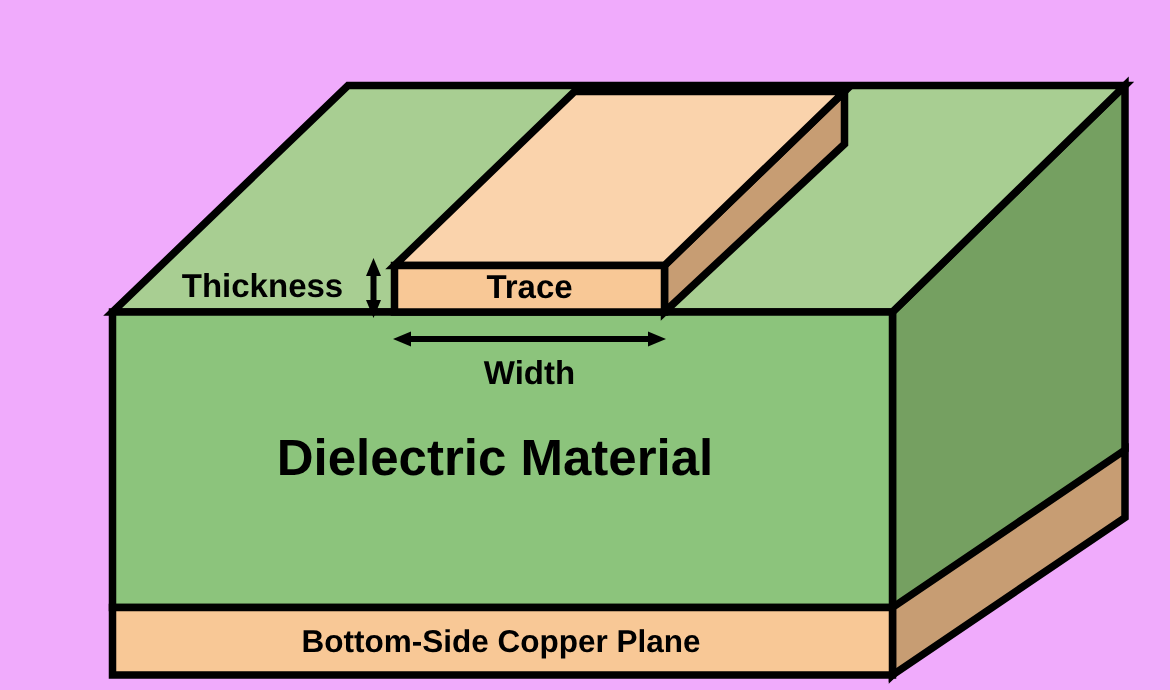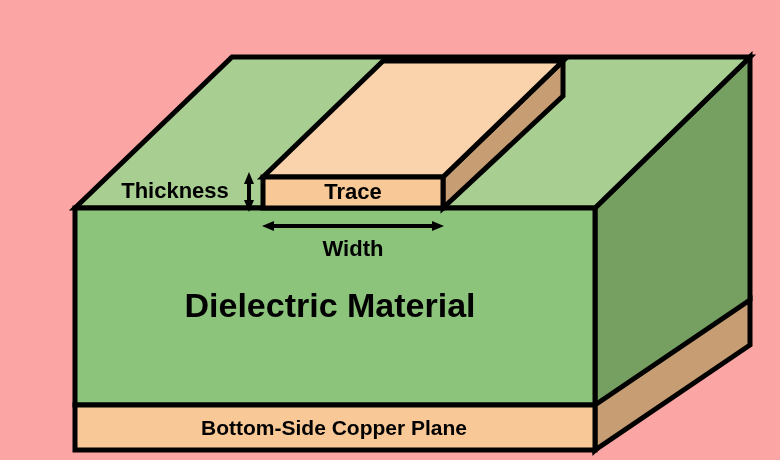--- a/index.html
+++ b/index.html
@@ -30,21 +30,21 @@
     font-family: "Liberation Sans", sans-serif;
     font-weight: bold;
     fill: #000000;
     text-anchor: middle;
     dominant-baseline: middle;
   }
 </style>
 </head>
 <body>
 
-<div id="diagram-root" style="background: #fca5a5;">
+<div id="diagram-root" style="background: #f0abfc;">
 <svg id="pcb-svg" viewBox="0 0 780 460" xmlns="http://www.w3.org/2000/svg">
 
   <polygon class="face" points="595,208 750,57 750,300 595,450" fill="#75A061"></polygon>
 
   <polygon class="face" points="75,208 232,57 750,57 595,208" fill="#A8CE92"></polygon>
 
   <polygon class="face" points="75,208 595,208 595,405 75,405" fill="#8CC47C"></polygon>
 
   <polygon class="face" points="595,405 750,300 750,345 595,450" fill="#C79D73"></polygon>
 

